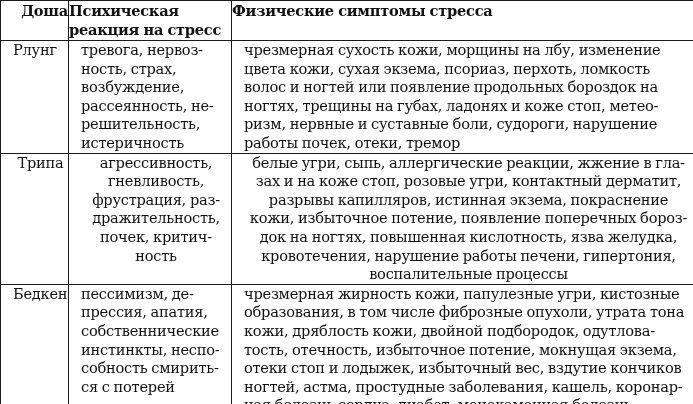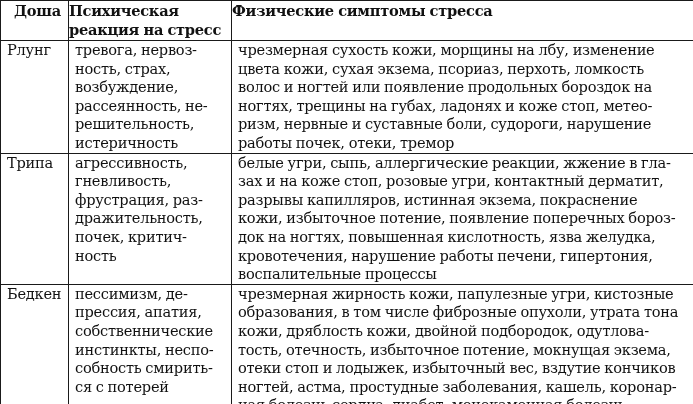--- a/index.html
+++ b/index.html
@@ -18,40 +18,40 @@
       border-collapse: collapse;
       table-layout: fixed;
       width: 693px;
       position: absolute;
       left: 0;
       top: 0;
     }
     table.dosha-table td, table.dosha-table th {
       border: 1.5px solid #1a1a1a;
       vertical-align: top;
-      padding: 0 0 0 6px;
+      padding: 0 0 0 12px;
       font-size: 14.6px;
       line-height: 18.6px;
       letter-spacing: -0.25px;
       word-spacing: -0.5px;
       white-space: nowrap;
       overflow: hidden;
     }
     table.dosha-table th {
       font-weight: bold;
       text-align: left;
       padding: 1px 0 0 0;
       height: 38px;
     }
     table.dosha-table th.col-dosha {
-      text-align: center;
+      text-align: right;
       padding-left: 6px;
     }
     .row-rlung td { height: 104px; padding-top: 2px; }
-    .row-tripa td { height: 125px; padding-top: 2px; }
+    .row-tripa td { height: 125px; padding-top: 2px; text-align: center; }
     .row-bedken td { height: 125px; padding-top: 2px; }
     .cell-line { display: block; }
     col.c1 { width: 68px; }
     col.c2 { width: 163px; }
     col.c3 { width: 462px; }
   </style>
 </head>
 <body>
 
 <table class="dosha-table">

